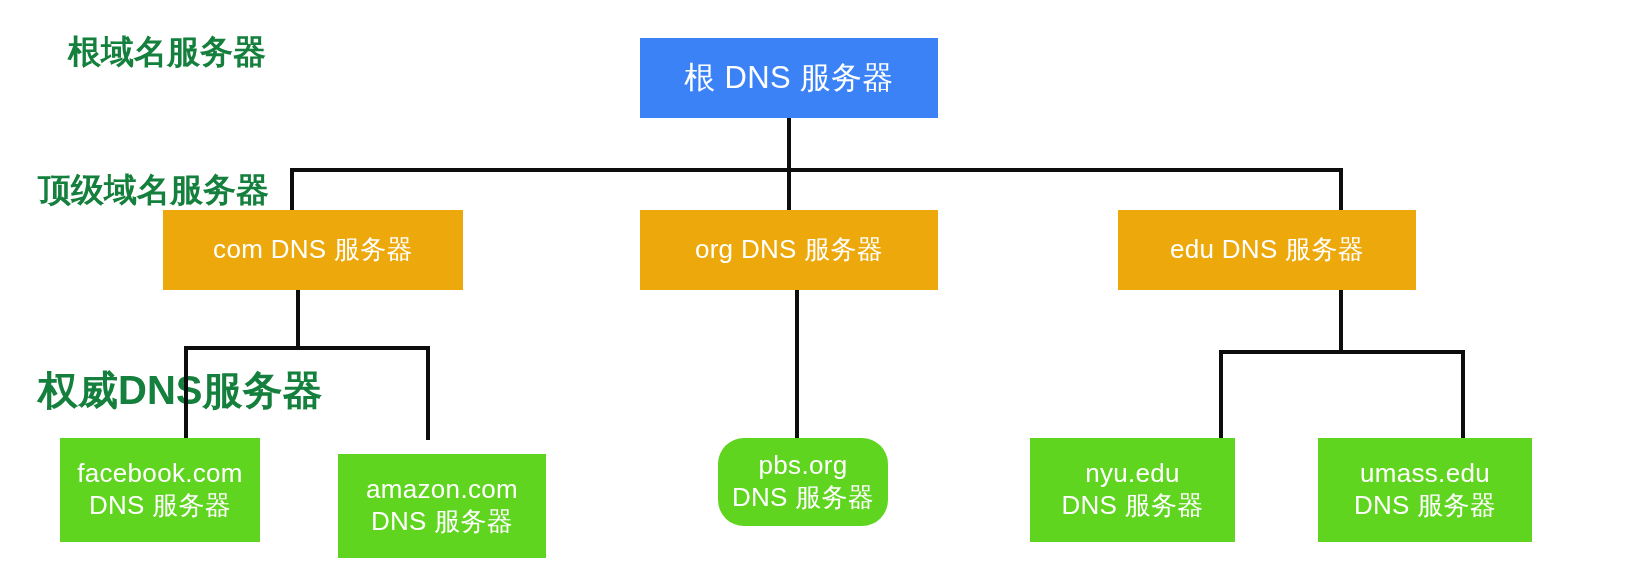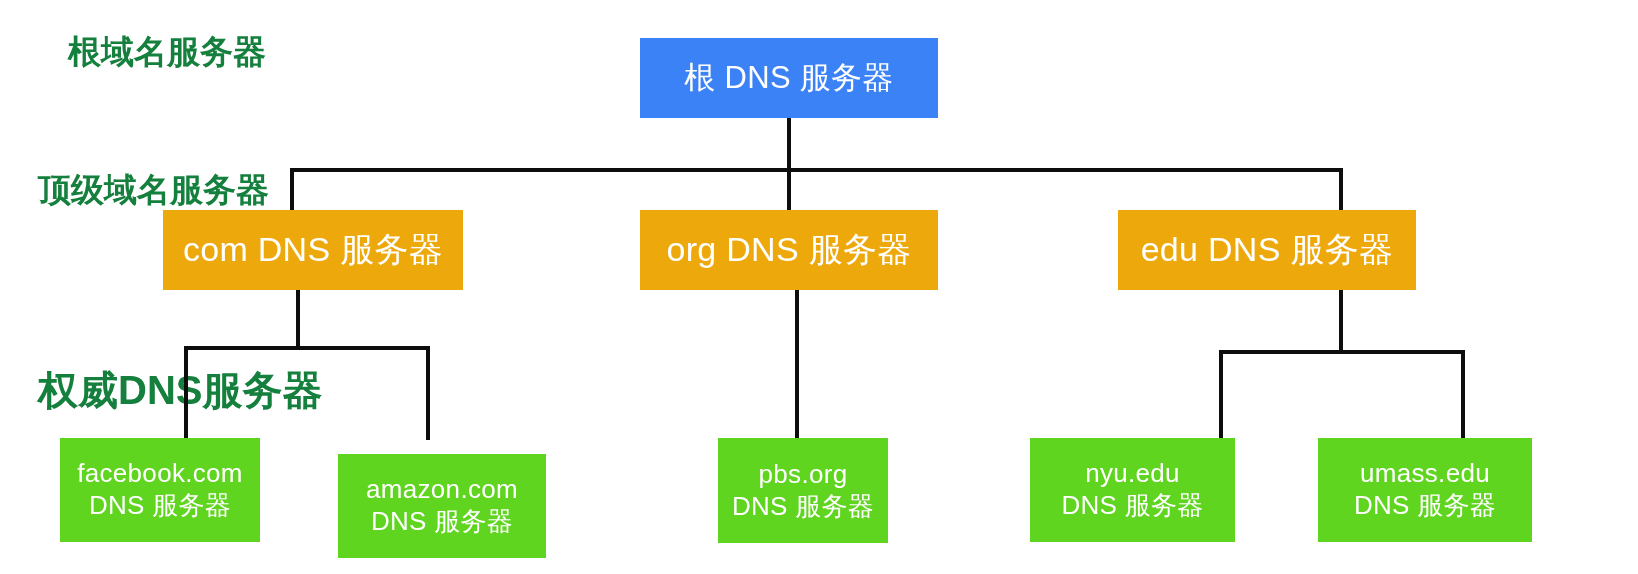--- a/index.html
+++ b/index.html
@@ -17,21 +17,21 @@
     display:flex;
     flex-direction:column;
     align-items:center;
     justify-content:center;
     color:#ffffff;
     text-align:center;
     line-height:1.22;
     letter-spacing:.3px;
   }
   .node.root{background:#3b82f6;font-size:31px;}
-  .node.tld{background:#eda90c;font-size:34px;}
+  .node.tld{background:#eda90c;font-size:26px;}
   .node.auth{background:#5fd51f;font-size:26px;}
   .node .l1,.node .l2{display:block;white-space:nowrap;}
 
   .tier-label{
     position:absolute;
     color:#15803d;
     font-weight:bold;
     white-space:nowrap;
     letter-spacing:0px;
     margin-top:6px;
@@ -89,21 +89,21 @@
   <div class="node auth" style="left:60px;top:438px;width:200px;height:104px;">
     <span class="l1">facebook.com</span>
     <span class="l2">DNS 服务器</span>
   </div>
 
   <div class="node auth" style="left:338px;top:454px;width:208px;height:104px;">
     <span class="l1">amazon.com</span>
     <span class="l2">DNS 服务器</span>
   </div>
 
-  <div class="node auth" style="left:718px;top:438px;width:170px;height:105px;">
+  <div class="node auth" style="left:718px;top:438px;width:170px;height:88px;border-radius:26px;">
     <span class="l1">pbs.org</span>
     <span class="l2">DNS 服务器</span>
   </div>
 
   <div class="node auth" style="left:1030px;top:438px;width:205px;height:104px;">
     <span class="l1">nyu.edu</span>
     <span class="l2">DNS 服务器</span>
   </div>
 
   <div class="node auth" style="left:1318px;top:438px;width:214px;height:104px;">

